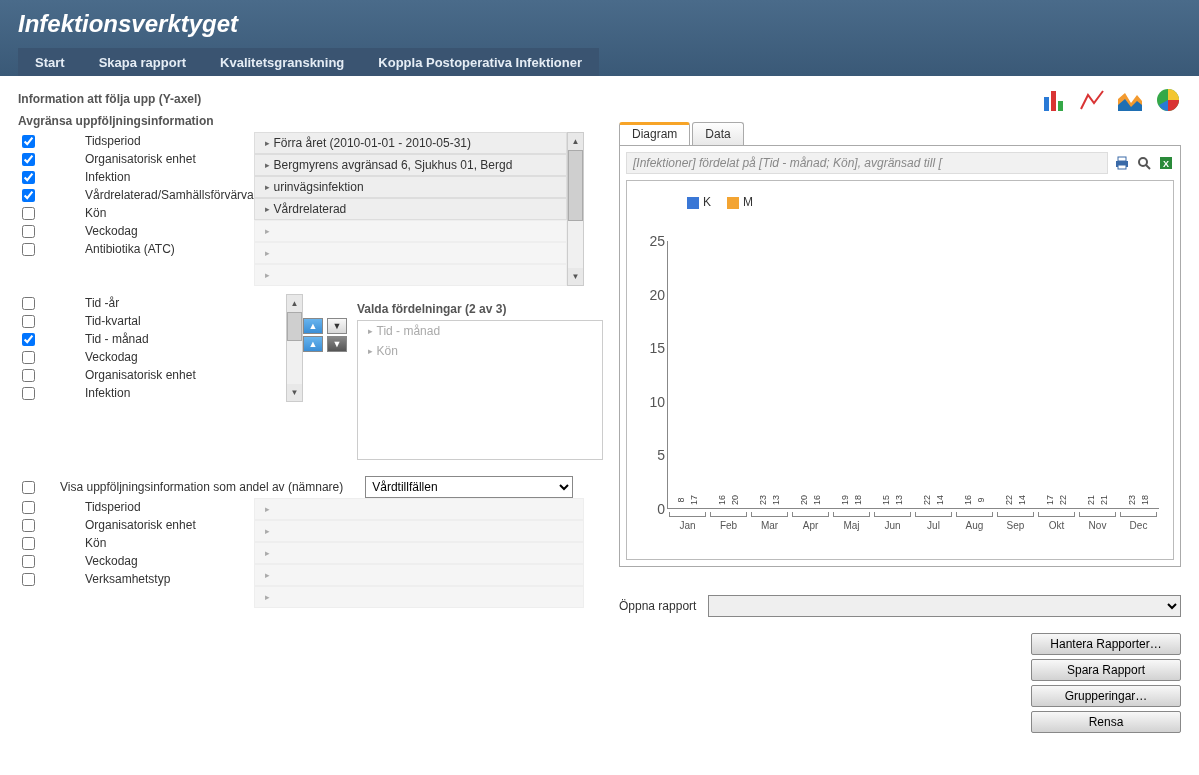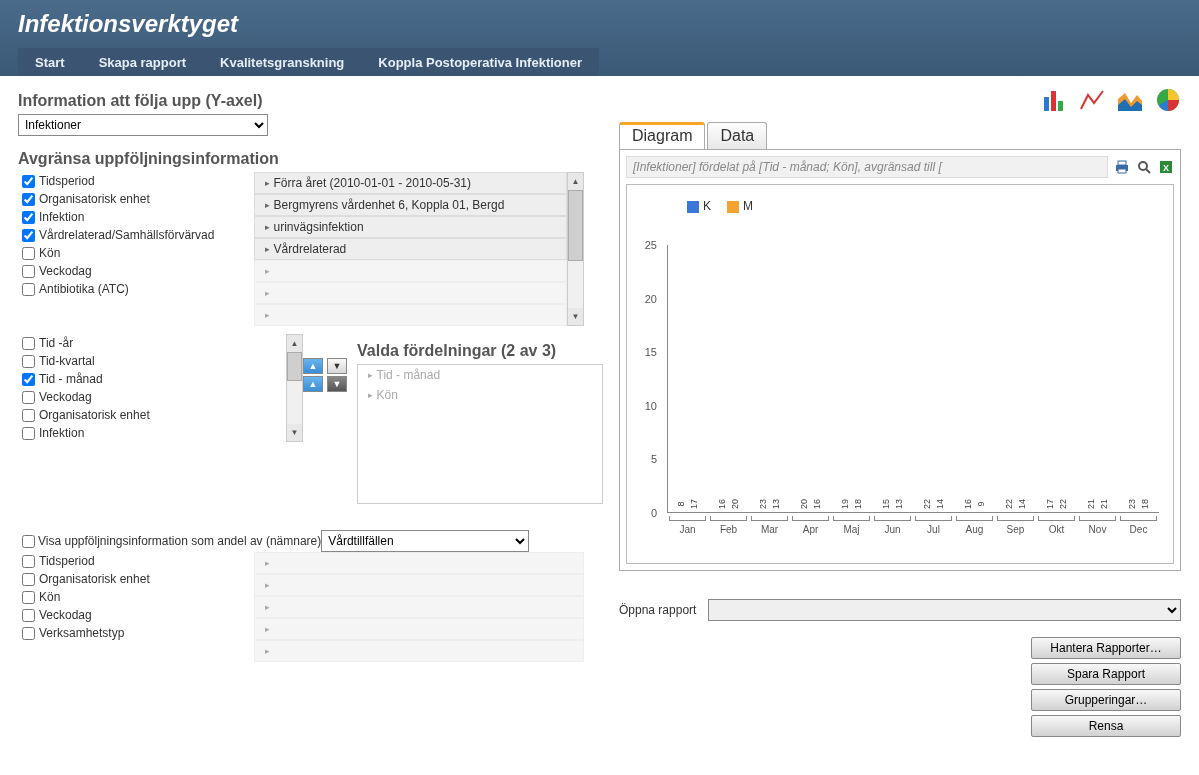--- a/index.html
+++ b/index.html
@@ -6,60 +6,60 @@
   body { margin:0; background:#fff; color:#333; font-size:12px; }
   .header { background:linear-gradient(#4a6b8a,#3a5977); color:#fff; padding:10px 0 0 18px; }
   .header h1 { margin:0 0 10px 0; font-size:24px; font-weight:bold; font-style:italic; font-family:"Segoe UI",sans-serif; }
   .tabs { display:flex;font-weight:bold; }
   .tab { padding:6px 16px; color:#e5edf5; cursor:pointer; font-size:13px; background:#3a5471; border:1px solid transparent; border-bottom:none; }
   .tab+.tab { margin-left:0px; }
   .tab.active { background:#3a5471; }
   .content { padding:8px 18px; display:flex; gap:16px; }
   .left { flex:0 0 585px; }
   .right { flex:1; }
-  .section-title { font-weight:bold; color:#555; margin:8px 0 4px 0; font-size:16px; }
+  .section-title { font-weight:bold; color:#555; margin:8px 0 4px 0; font-size:12px; }
   .select { width:250px; height:22px; border:1px solid #888; font-size:12px; padding:0 2px; background:#fff; }
   .info-select { width:250px; margin-bottom:6px; }
   .grid-area { display:flex; gap:0; }
   .filters-col { width:232px; }
   .value-col { width:330px; margin-left:4px; display:flex; }
   .value-list { flex:1; }
   .scrollbar { width:17px; background:#f0f0f0; border:1px solid #ccc; display:flex; flex-direction:column; }
   .scrollbar .arrow { height:17px; background:#e8e8e8; display:flex; align-items:center; justify-content:center; font-size:8px; color:#555; cursor:pointer; }
   .scrollbar .track { flex:1; position:relative; }
   .scrollbar .thumb { position:absolute; top:0; left:0; right:0; height:60%; background:#cfcfcf; border:1px solid #aaa; }
-  .check-row { display:flex; align-items:center; padding:2px 4px; font-size:12px; }
+  .check-row { display:flex; align-items:center; padding:2px 4px; font-size:12px;gap:46px; }
   .check-row input { margin:0 4px 0 0; }
   .value-row { padding:3px 10px; background:#eeeeee; border:1px solid #ddd; font-size:12px; color:#333; display:flex; align-items:center; cursor:pointer; margin-bottom:0px; }
   .value-row .caret { margin-right:4px; color:#666; font-size:9px; }
   .spacer-row { height:22px; background:#f5f5f5; border:1px solid #eee; display:flex; align-items:center; padding:0 10px; font-size:9px; color:#aaa; }
   .distrib { display:flex; gap:0; margin-top:8px; }
   .distrib .col1 { width:285px; position:relative; }
   .distrib .col2 { width:24px; display:flex; flex-direction:column; gap:2px; padding-top:24px; }
   .distrib .col3 { width:24px; display:flex; flex-direction:column; gap:2px; padding-top:24px; }
   .distrib .col4 { flex:1; margin-left:6px; }
   .sm-btn { width:20px; height:16px; border:1px solid #888; background:linear-gradient(#f8f8f8,#d8d8d8); display:flex; align-items:center; justify-content:center; font-size:9px; cursor:pointer; }
   .sm-btn.active { background:linear-gradient(#68b4ee,#3a8ed6); color:#fff; }
   .list-box { border:1px solid #ccc; height:140px; overflow:hidden; background:#fff; }
   .faded-row { padding:3px 10px; color:#aaa; font-size:12px; display:flex; align-items:center; }
   .faded-row .caret { margin-right:4px; font-size:9px; }
   .right-icons { display:flex; justify-content:flex-end; gap:12px; margin-bottom:6px; height:32px; align-items:flex-end; }
   .right-icons span { cursor:pointer; }
   .chart-tabs { display:flex; }
-  .chart-tab { padding:4px 12px; border:1px solid #aaa; border-bottom:none; background:linear-gradient(#fefefe,#e8e8e8); font-size:16px; cursor:pointer; border-radius:3px 3px 0 0; margin-right:2px; }
+  .chart-tab { padding:4px 12px; border:1px solid #aaa; border-bottom:none; background:linear-gradient(#fefefe,#e8e8e8); font-size:12px; cursor:pointer; border-radius:3px 3px 0 0; margin-right:2px; }
   .chart-tab.active { border-top:3px solid #f7a427; padding-top:2px; background:#fff; }
   .chart-panel { border:1px solid #aaa; padding:6px; }
   .chart-header { display:flex; align-items:center; gap:6px; }
   .chart-caption { flex:1; background:#f1f1f1; border:1px solid #ddd; color:#888; font-style:italic; font-size:12px; padding:3px 6px; }
   .chart-box { margin-top:6px; border:1px solid #bbb; height:380px; position:relative; padding:14px 8px 6px 8px; }
   .legend { position:absolute; top:14px; left:60px; display:flex; gap:16px; font-size:12px; }
   .legend .swatch { width:12px; height:12px; display:inline-block; margin-right:4px; vertical-align:middle; }
   .plot { position:absolute; top:60px; left:40px; right:14px; bottom:50px; }
   .axis-y { position:absolute; top:60px; bottom:50px; left:8px; width:30px; }
-  .ytick { position:absolute; right:8px; font-size:11px; color:#555; transform:translateY(50%); }
+  .ytick { position:absolute; right:0; font-size:14px; color:#555; transform:translateY(50%); }
   .axis-line { position:absolute; background:#888; }
   .bars { position:absolute; inset:0; display:flex; align-items:flex-end; }
   .month-group { flex:1; display:flex; align-items:flex-end; justify-content:center; gap:1px; position:relative; }
   .bar { width:12px; position:relative; }
   .bar .lab { position:absolute; top:-14px; left:50%; transform:translateX(-50%) rotate(-90deg); transform-origin:center; font-size:9px; color:#444; white-space:nowrap; }
   .month-label { position:absolute; bottom:-22px; left:0; right:0; text-align:center; font-size:10px; color:#555; }
   .month-bracket { position:absolute; bottom:-8px; left:2px; right:2px; height:5px; border:1px solid #888; border-top:none; }
   .bottom-controls { margin-top:28px; }
   .open-row { display:flex; align-items:center; gap:12px; margin-bottom:16px; }
   .open-row select { flex:1; height:22px; border:1px solid #888; }
@@ -79,23 +79,20 @@
     <div class="tab active">Skapa rapport</div>
     <div class="tab">Kvalitetsgranskning</div>
     <div class="tab">Koppla Postoperativa Infektioner</div>
   </div>
 </div>
 
 <div class="content">
 
   <div class="left">
     <div class="section-title">Information att följa upp (Y-axel)</div>
-    <select class="select info-select">
-      <option>Infektioner</option>
-    </select>
 
     <div class="section-title">Avgränsa uppföljningsinformation</div>
     <div class="grid-area">
       <div class="filters-col">
         <div class="check-row">
             <input type="checkbox" checked="" style="">
             <span>Tidsperiod</span>
           </div>
         <div class="check-row">
             <input type="checkbox" checked="" style="">
@@ -123,21 +120,21 @@
           </div>
       </div>
       <div class="value-col">
         <div class="value-list">
           <div class="value-row">
               <span class="caret">▸</span>
               <span>Förra året (2010-01-01 - 2010-05-31)</span>
             </div>
           <div class="value-row">
               <span class="caret">▸</span>
-              <span>Bergmyrens vårdenhet 6, Koppla 01, Bergd</span>
+              <span>Bergmyrens avgränsad 6, Sjukhus 01, Bergd</span>
             </div>
           <div class="value-row">
               <span class="caret">▸</span>
               <span>urinvägsinfektion</span>
             </div>
           <div class="value-row">
               <span class="caret">▸</span>
               <span>Vårdrelaterad</span>
             </div>
           <div class="spacer-row">
@@ -216,21 +213,21 @@
             </div>
           <div class="faded-row">
               <span class="caret">▸</span>
               <span>Kön</span>
             </div>
         </div>
       </div>
     </div>
 
     
-    <div style="margin-top:26px; display:flex; align-items:center; gap:0;">
+    <div style="margin-top:16px; display:flex; align-items:center; gap:22px;">
       <input type="checkbox" style="">
       <span>Visa uppföljningsinformation som andel av (nämnare)</span>
       <select class="select" style="width:208px">
         <option>Vårdtillfällen</option>
       </select>
     </div>
 
     <div class="grid-area">
       <div class="filters-col">
         <div class="check-row">

